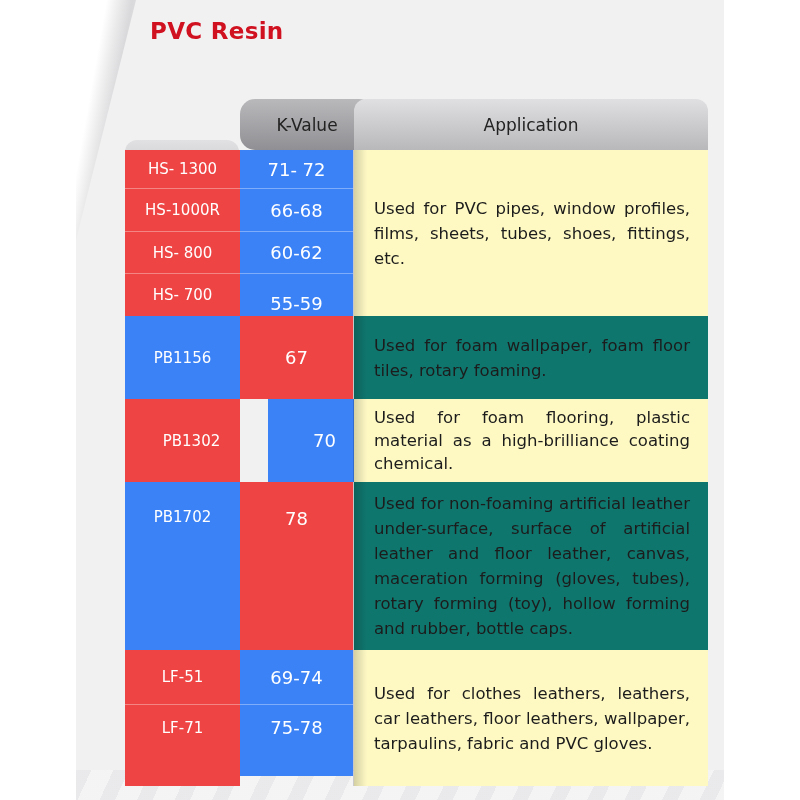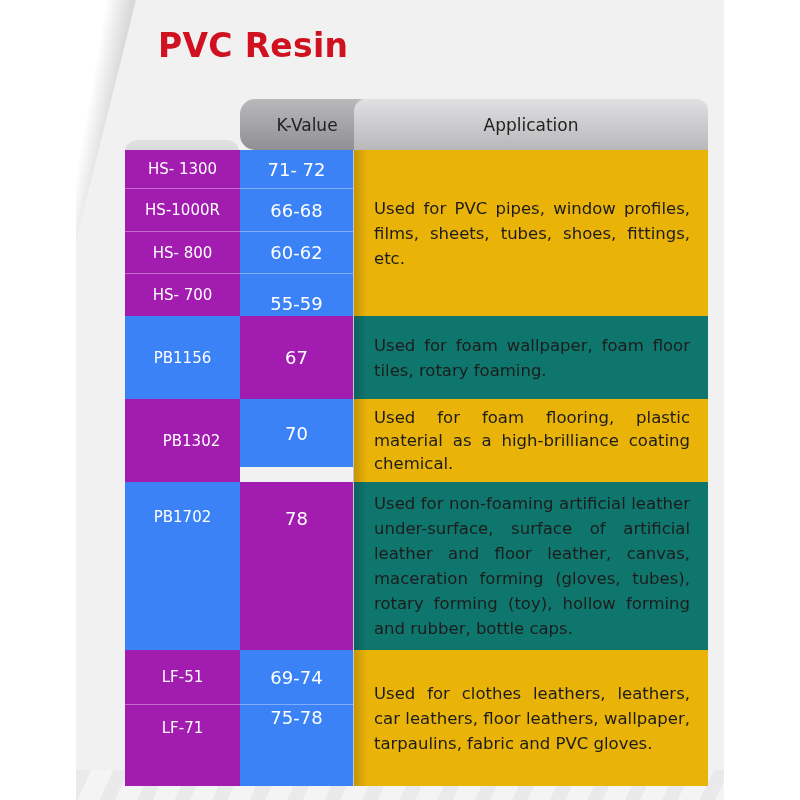--- a/index.html
+++ b/index.html
@@ -4,39 +4,39 @@
 <style>
   html, body { margin:0; padding:0; }
   body { width:800px; height:800px; background:#ffffff; position:relative; overflow:hidden;
          font-family:"DejaVu Sans","Liberation Sans",sans-serif; }
   .panel { position:absolute; left:76px; top:0; width:648px; height:800px; background:#f2f1f2; overflow:hidden; }
   .panel .diag { position:absolute; left:0; top:0; width:60px; height:240px;
     background:linear-gradient(100deg,#ffffff 0%,#ffffff 30%,#d9d8da 55%,#f2f1f2 100%);
     clip-path:polygon(0 0,60px 0,0 240px); }
   .panel .stripes { position:absolute; left:0; bottom:0; width:648px; height:30px;
     background:repeating-linear-gradient(115deg,#e8e7e9 0 14px,#f6f5f6 14px 34px); opacity:.8; }
-  .title { position:absolute; left:150px; top:18px; font-size:33px; font-weight:bold; color:#d0111f;
-           letter-spacing:0.3px; margin:8px; }
+  .title { position:absolute; left:150px; top:18px; font-size:23px; font-weight:bold; color:#d0111f;
+           letter-spacing:0.3px; margin:0; }
   .tbl { position:absolute; left:125px; top:99px; width:583px; }
   .hdr { position:absolute; top:0; height:51px; display:flex; align-items:center; justify-content:center;
          font-size:17px; color:#222; border-radius:12px 12px 0 0; }
   .h-grade { left:0; width:114px; background:linear-gradient(#e1e1e3,#bdbdc0);margin-top:41px; }
   .h-k { left:115px; width:134px; background:linear-gradient(#b9b9bc,#909094);border-radius:15px; }
   .h-app { left:229px; width:354px; background:linear-gradient(#e0e0e2,#b8b8bb); border-radius:12px 12px 0 0; }
   .cell { position:absolute; display:flex; align-items:center; justify-content:center; color:#ffffff; box-sizing:border-box; }
-  .red { background:#a21caf; }
+  .red { background:#ef4444; }
   .navy { background:#3b82f6; }
   .g { left:0; width:115px; font-size:15px; }
   .k { left:115px; width:113px; font-size:18px; }
   .sep { border-top:1px solid rgba(255,255,255,0.35); }
   .top { align-items:flex-start; padding-top:26px; }
   .app { position:absolute; left:229px; width:354px; box-sizing:border-box; padding:0 18px 0 20px;
          display:flex; align-items:center; font-size:16.5px; line-height:25px; color:#1c1c1c;
          text-align:justify; text-align-last:left; }
-  .app.alt { background:#eab308; }
+  .app.alt { background:#fef9c3; }
   .app.lt { background:#0f766e; }
   .app span { display:block; width:100%; }
   .shadow { position:absolute; left:228px; top:51px; width:14px; height:636px;
             background:linear-gradient(90deg,rgba(0,0,0,0.18),rgba(0,0,0,0)); pointer-events:none; }
 </style>
 </head>
 <body>
 
 <div class="panel">
   <div class="diag"></div>
@@ -63,33 +63,33 @@
     <span>Used for PVC pipes, window profiles, films, sheets, tubes, shoes, fittings, etc.</span>
   </div>
 
   <div class="cell navy g" style="top:217px;height:83px;">PB1156</div>
   <div class="cell red k" style="top:217px;height:83px;">67</div>
   <div class="app lt" style="top:217px;height:83px;">
     <span>Used for foam wallpaper, foam floor tiles, rotary foaming.</span>
   </div>
 
   <div class="cell red g" style="top:300px;height:83px;padding-left:18px;">PB1302</div>
-  <div class="cell navy k" style="top:300px;height:68px;">70</div>
+  <div class="cell navy k" style="top:300px;height:83px;margin-left:28px;">70</div>
   <div class="app alt" style="top:300px;height:83px;line-height:23px;">
     <span>Used for foam flooring, plastic material as a high-brilliance coating chemical.</span>
   </div>
 
   <div class="cell navy g top" style="top:383px;height:204px;">PB1702</div>
   <div class="cell red k top" style="top:383px;height:168px;">78</div>
   <div class="app lt" style="top:383px;height:168px;">
     <span>Used for non-foaming artificial leather under-surface, surface of artificial leather and floor leather, canvas, maceration forming (gloves, tubes), rotary forming (toy), hollow forming and rubber, bottle caps.</span>
   </div>
 
   <div class="cell red g" style="top:551px;height:54px;">LF-51</div>
   <div class="cell navy k" style="top:551px;height:54px;">69-74</div>
   <div class="cell red g sep" style="top:605px;height:82px;align-items:flex-start;padding-top:14px;">LF-71</div>
-  <div class="cell navy k sep" style="top:605px;height:82px;align-items:flex-start;padding-top:2px;">75-78</div>
+  <div class="cell navy k sep" style="top:605px;height:72px;align-items:flex-start;padding-top:12px;">75-78</div>
   <div class="app alt" style="top:551px;height:136px;">
     <span>Used for clothes leathers, leathers, car leathers, floor leathers, wallpaper, tarpaulins, fabric and PVC gloves.</span>
   </div>
 
   <div class="shadow"></div>
 </div>
 
 </body></html>

